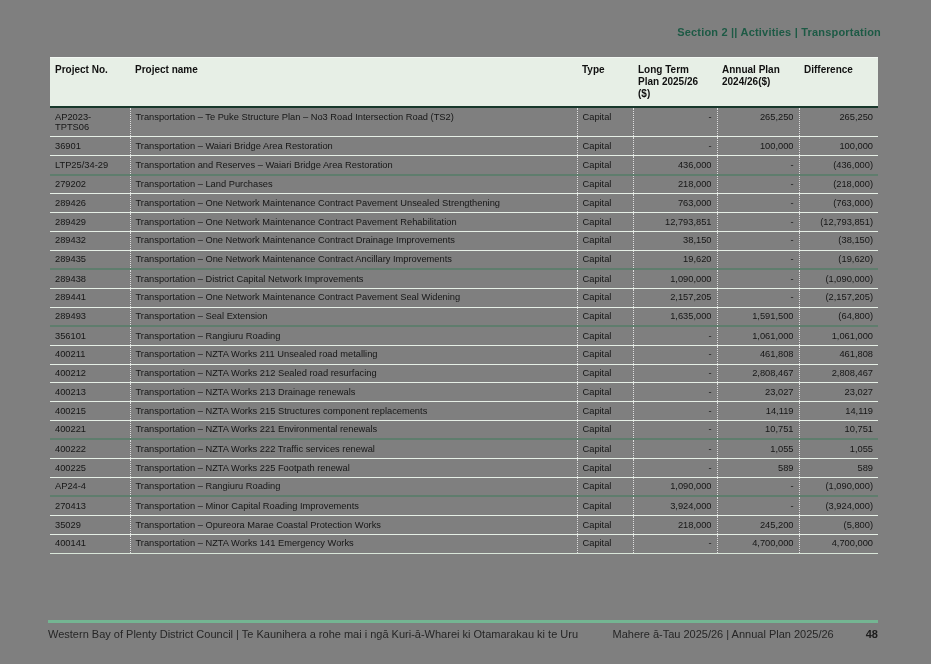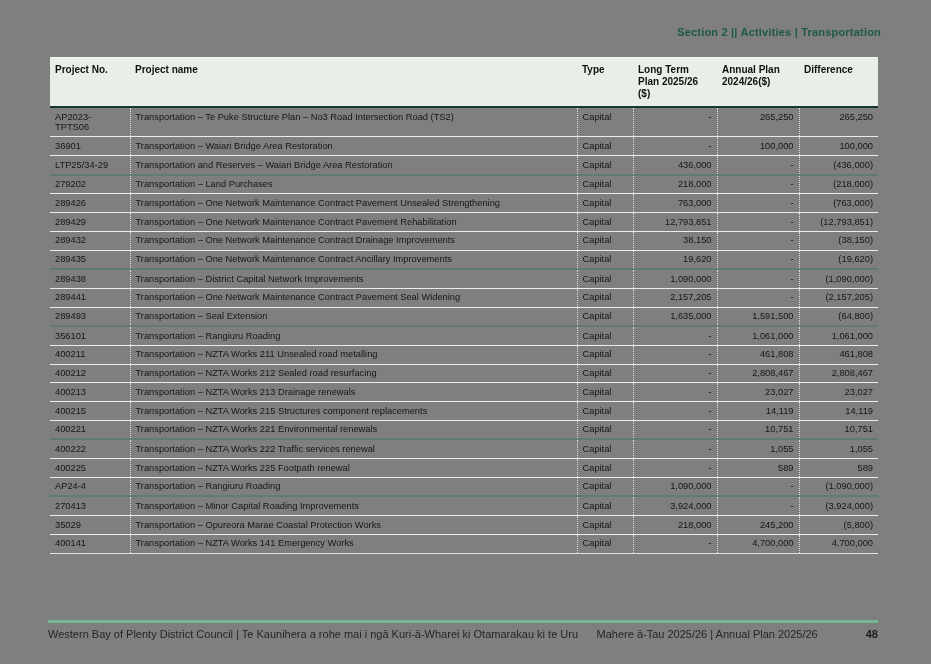--- a/index.html
+++ b/index.html
@@ -57,21 +57,21 @@
   .footer-line{
     position:absolute;left:48px;top:620px;width:830px;height:3px;
     background:#74b592;
   }
   .footer{
     position:absolute;left:48px;top:628px;width:830px;
     display:flex;justify-content:space-between;align-items:center;
     font-size:11px;color:#262626;
   }
   .footer-right{display:flex;gap:32px;align-items:baseline;}
-  .page-number{font-weight:bold;color:#1d1d1d;margin-left:16px;}
+  .page-number{font-weight:bold;color:#1d1d1d;}
 </style>
 </head>
 <body>
 
 <div class="canvas">
 
   <div class="section-header">Section 2 || Activities | Transportation</div>
 
   <div class="table-wrap">
     <table>

